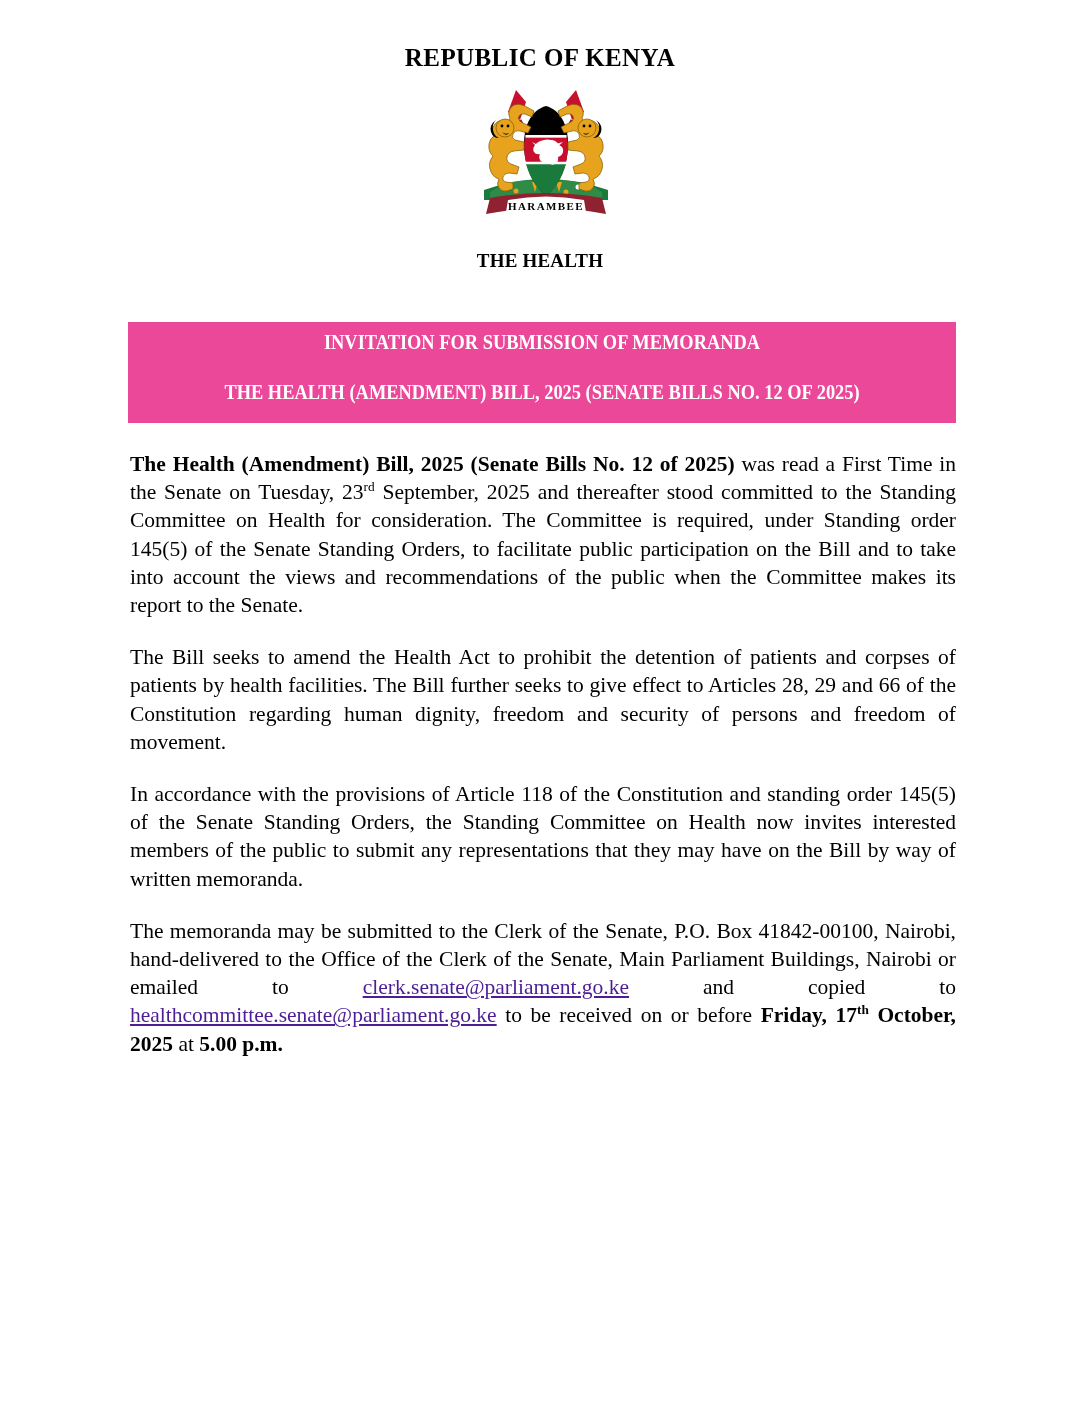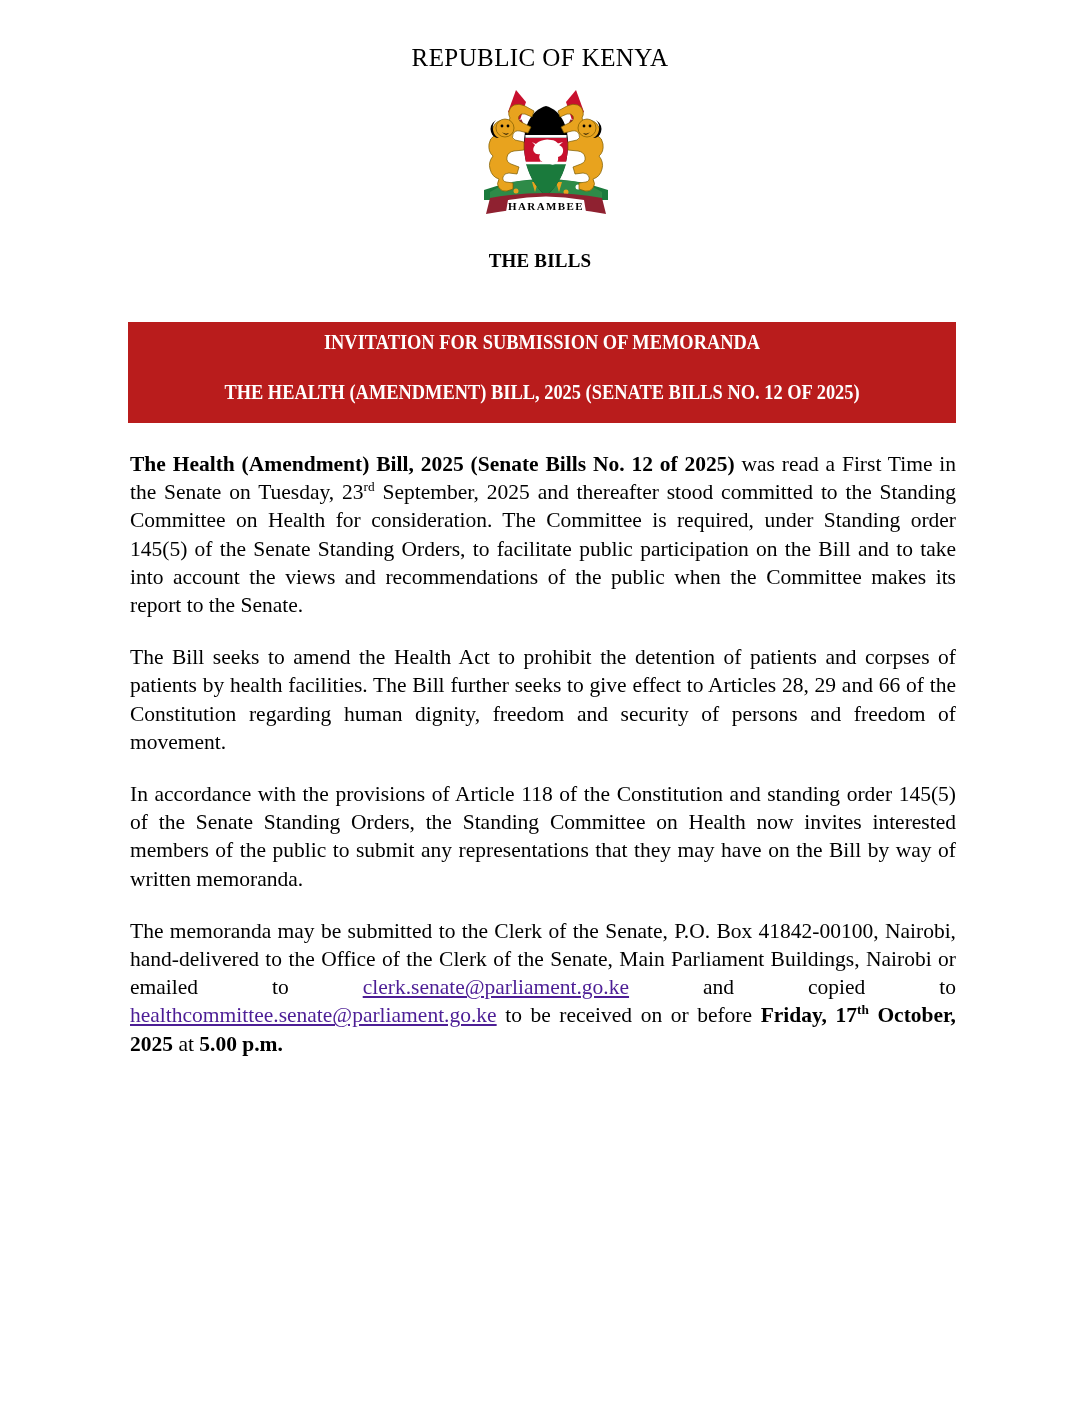--- a/index.html
+++ b/index.html
@@ -20,21 +20,21 @@
     width: 1080px;
     height: 1424px;
     box-sizing: border-box;
     padding: 0;
     position: relative;
   }
 
   
   .republic-title {
     text-align: center;
-    font-weight: normal;
+    font-weight: bold;
     font-size: 25px;
     letter-spacing: 0.4px;
     margin: 0;
     padding-top: 44px;
     line-height: 1.1;
   }
 
   .crest-wrap {
     display: flex;
     justify-content: center;
@@ -66,21 +66,21 @@
     letter-spacing: 0.2px;
   }
 
   
   .banner {
     position: absolute;
     left: 128px;
     top: 322px;
     width: 828px;
     height: 101px;
-    background: #b91c1c;
+    background: #ec4899;
     color: #ffffff;
     box-sizing: border-box;
     padding-top: 9px;
     text-align: center;
   }
   .banner-line {
     font-weight: bold;
     font-size: 20px;
     line-height: 1.15;
     transform: scaleX(0.92);
@@ -202,21 +202,21 @@
         </g>
       </g>
 
       <path d="M44 116 Q100 106 156 116 L160 132 Q100 120 40 132 Z" fill="#8F2130"></path>
       <path d="M62 118 Q100 111 138 118 L140 130 Q100 123 60 130 Z" fill="#ffffff"></path>
       <text x="100" y="128" text-anchor="middle" font-family="Liberation Serif, serif" font-size="11" font-weight="bold" fill="#000000" letter-spacing="1.4">HARAMBEE</text>
     </svg>
   </div>
 
 
-  <div class="house-line">THE BILLS</div>
+  <div class="house-line">THE HEALTH</div>
 
   <div class="banner">
     <div class="banner-line">INVITATION FOR SUBMISSION OF MEMORANDA</div>
     <div class="banner-line second">THE HEALTH (AMENDMENT) BILL, 2025 (SENATE BILLS NO. 12 OF 2025)</div>
   </div>
 
   <div class="body-area">
 
     <p class="para"><span class="b">The Health (Amendment) Bill, 2025 (Senate Bills No. 12 of 2025)</span><span> was read a First Time in the Senate on Tuesday, 23</span><sup>rd</sup><span> September, 2025 and thereafter stood committed to the Standing Committee on Health for consideration. The Committee is required, under Standing order 145(5) of the Senate Standing Orders, to facilitate public participation on the Bill and to take into account the views and recommendations of the public when the Committee makes its report to the Senate.</span></p>
 

